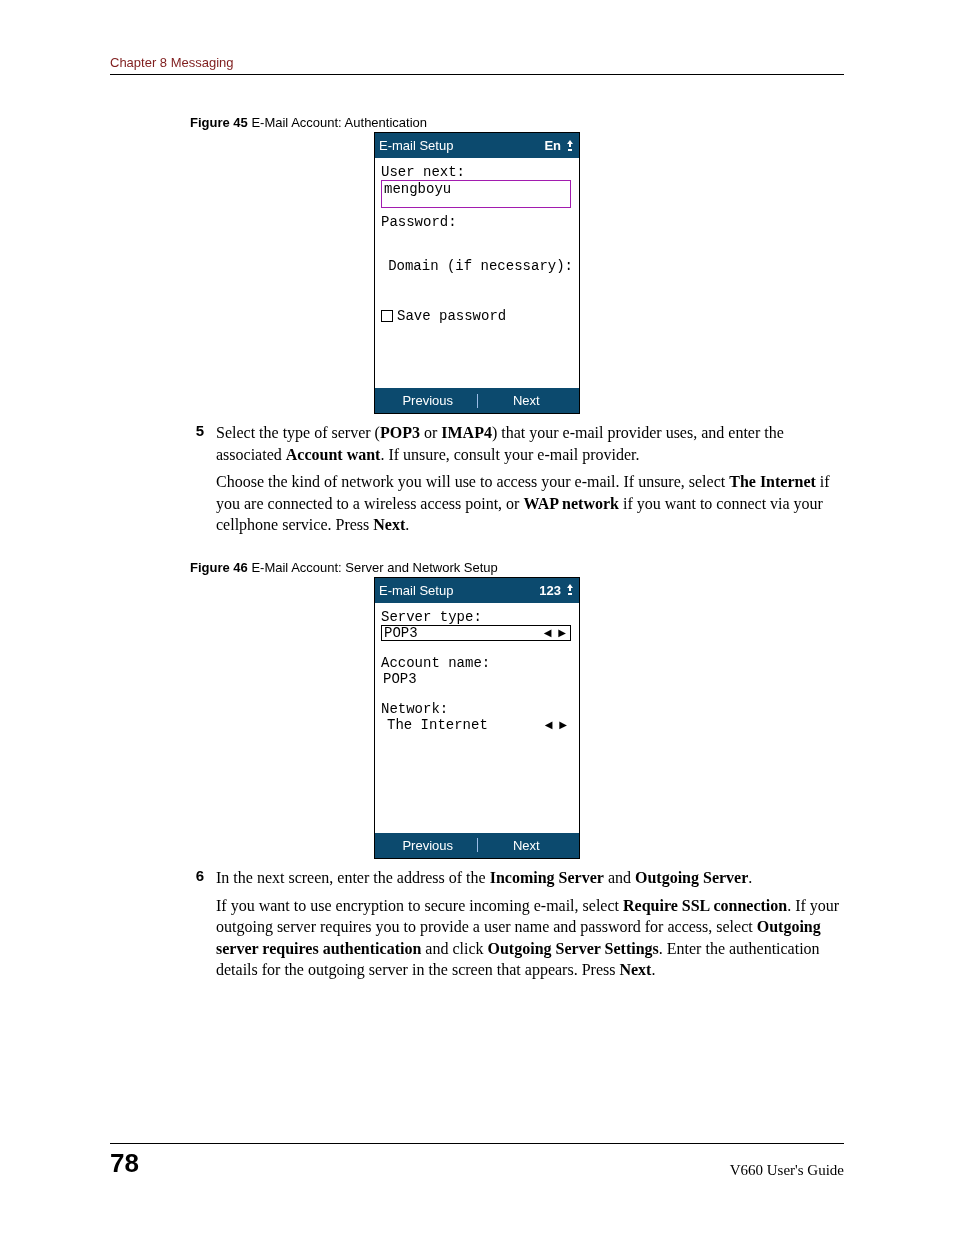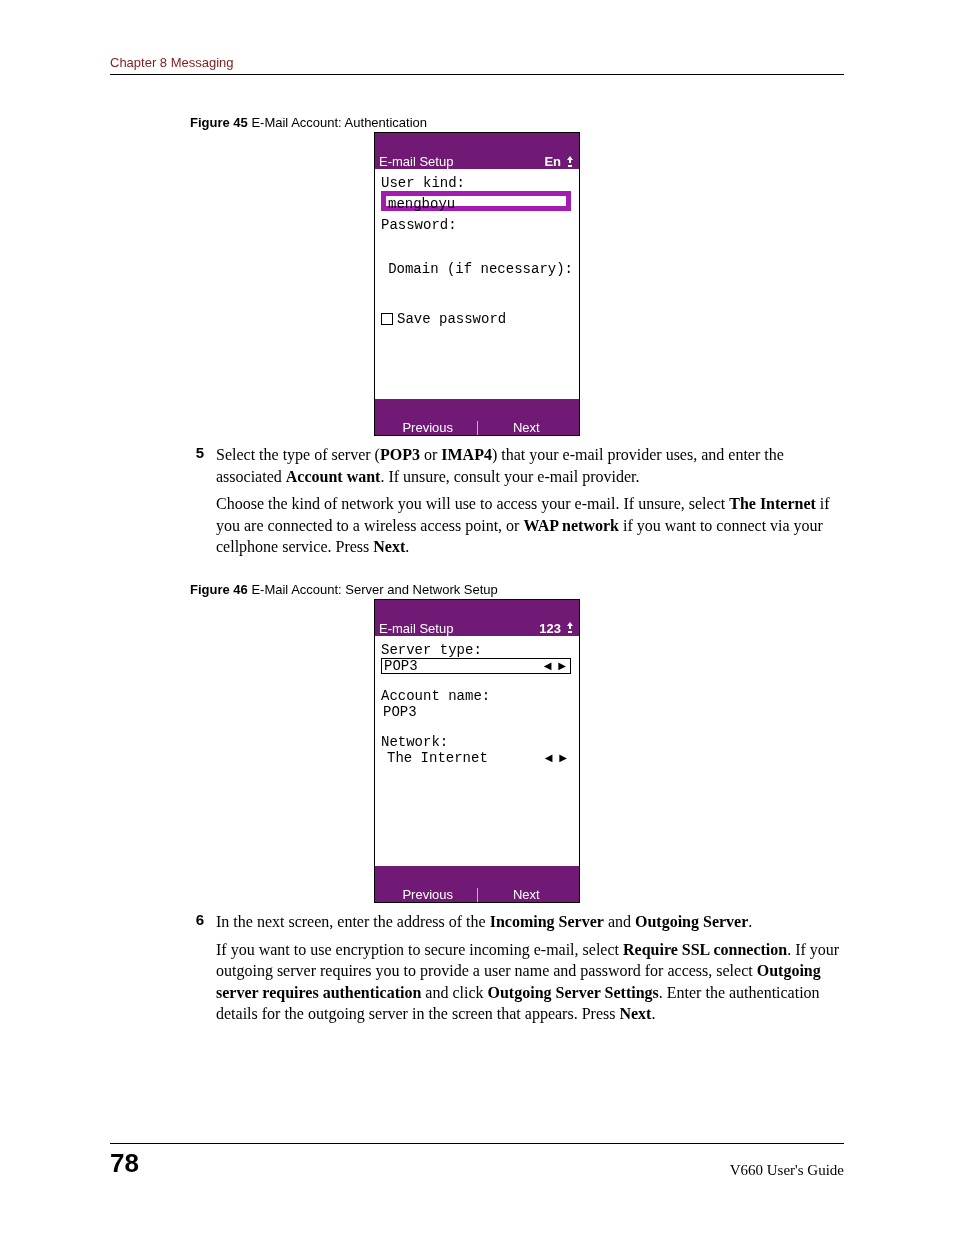--- a/index.html
+++ b/index.html
@@ -39,46 +39,46 @@
     margin: 2px auto 0 auto;
     border: 1px solid #000;
     font-family: "Courier New", monospace;
     font-size: 14px;
     color: #000;
     background: #fff;
   }
   .phone .titlebar, .phone .footerbar {
     display: flex;
     justify-content: space-between;
-    align-items: flex-end;
-    background: #701a75;
+    align-items: center;
+    background: #0c4a6e;
     color: #fff;
     font-family: Arial, Helvetica, sans-serif;
     font-size: 13px;
-    height: 36px;
+    height: 25px;
     padding: 0 4px;
   }
   .phone .footerbar {
     justify-content: space-between;
   }
   .phone .footerbar .divider {
     width: 1px;
     height: 14px;
     background: #9bbce6;
   }
   .phone .body {
     padding: 4px 6px 10px 6px;
     min-height: 200px;
   }
   .phone .field-label {
     margin-top: 2px;
   }
   .phone .field-input {
-    border: 5px solid #a21caf;
-    height: 20px;
+    border: 1px solid #a21caf;
+    height: 28px;
     padding: 0 2px;
     margin-top: 0px;
     font-family: "Courier New", monospace;
     font-size: 14px;
     width: 190px;
     box-sizing: border-box;
   }
   .phone .selector {
     display: flex;
     justify-content: space-between;
@@ -182,21 +182,21 @@
       <span>E-mail Setup</span>
       <span class="sig-icon">
         <b>En</b>
         <svg width="10" height="12" viewBox="0 0 10 12">
           <path d="M5 0 L8 4 L6 4 L6 7 L4 7 L4 4 L2 4 Z" fill="#fff"></path>
           <rect x="3" y="9" width="4" height="2" fill="#fff"></rect>
         </svg>
       </span>
     </div>
     <div class="body" style="min-height:216px;">
-      <div class="field-label">User kind:</div>
+      <div class="field-label">User next:</div>
       <div class="field-input">mengboyu</div>
       <div class="field-label" style="margin-top:6px;">Password:</div>
       <div style="height:14px;"></div>
       <div class="field-label" style="margin-top:14px;text-align:right;">Domain (if necessary):</div>
       <div class="checkbox-row" style="margin-top:34px;">
         <span class="checkbox-box"></span>
         <span>Save password</span>
       </div>
     </div>
     <div class="footerbar">

